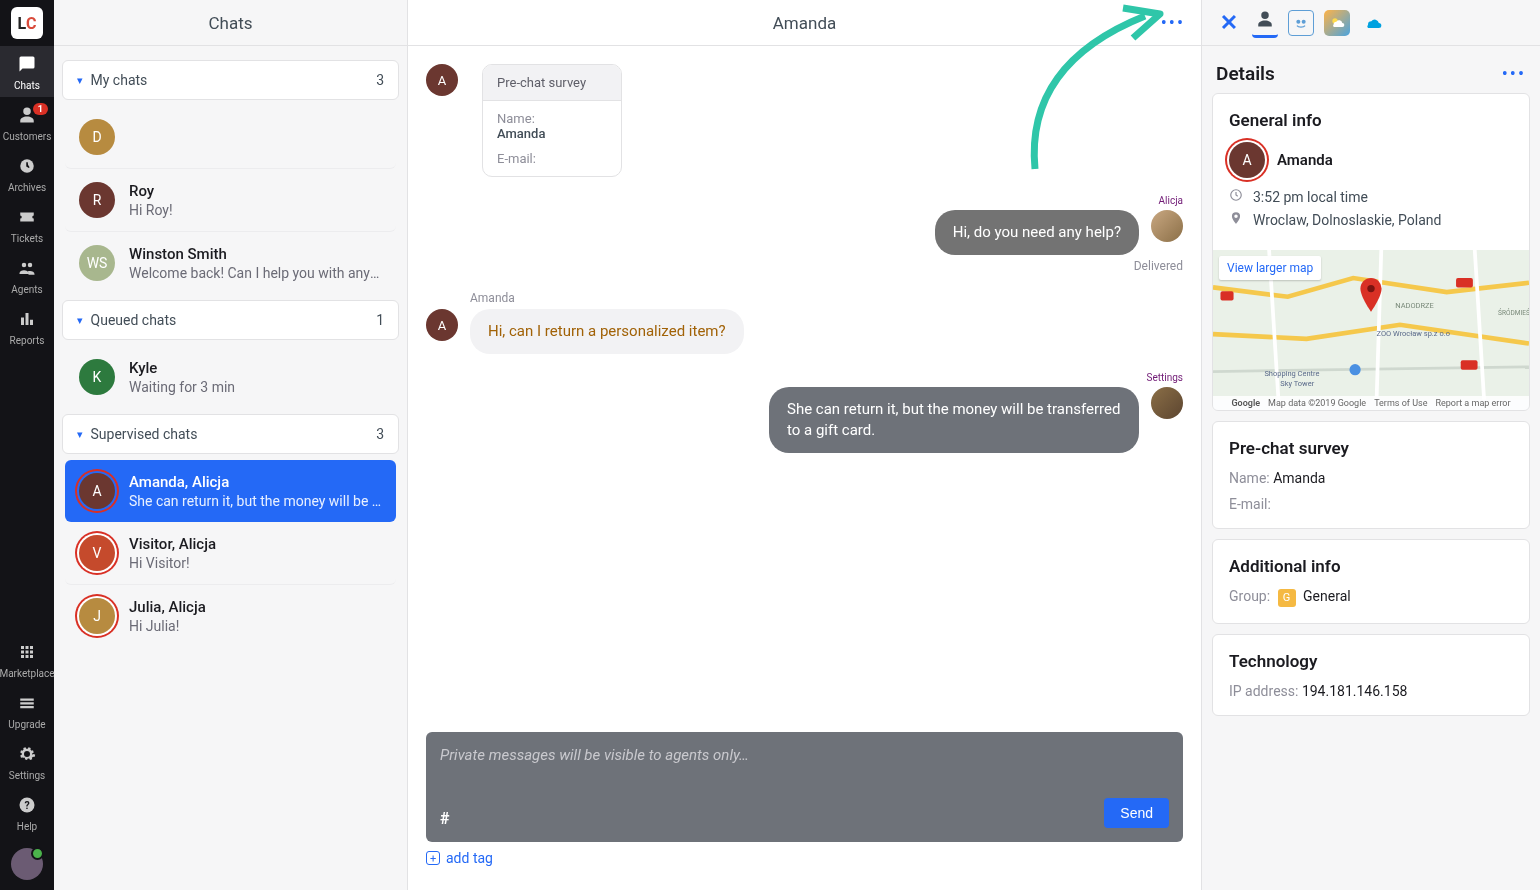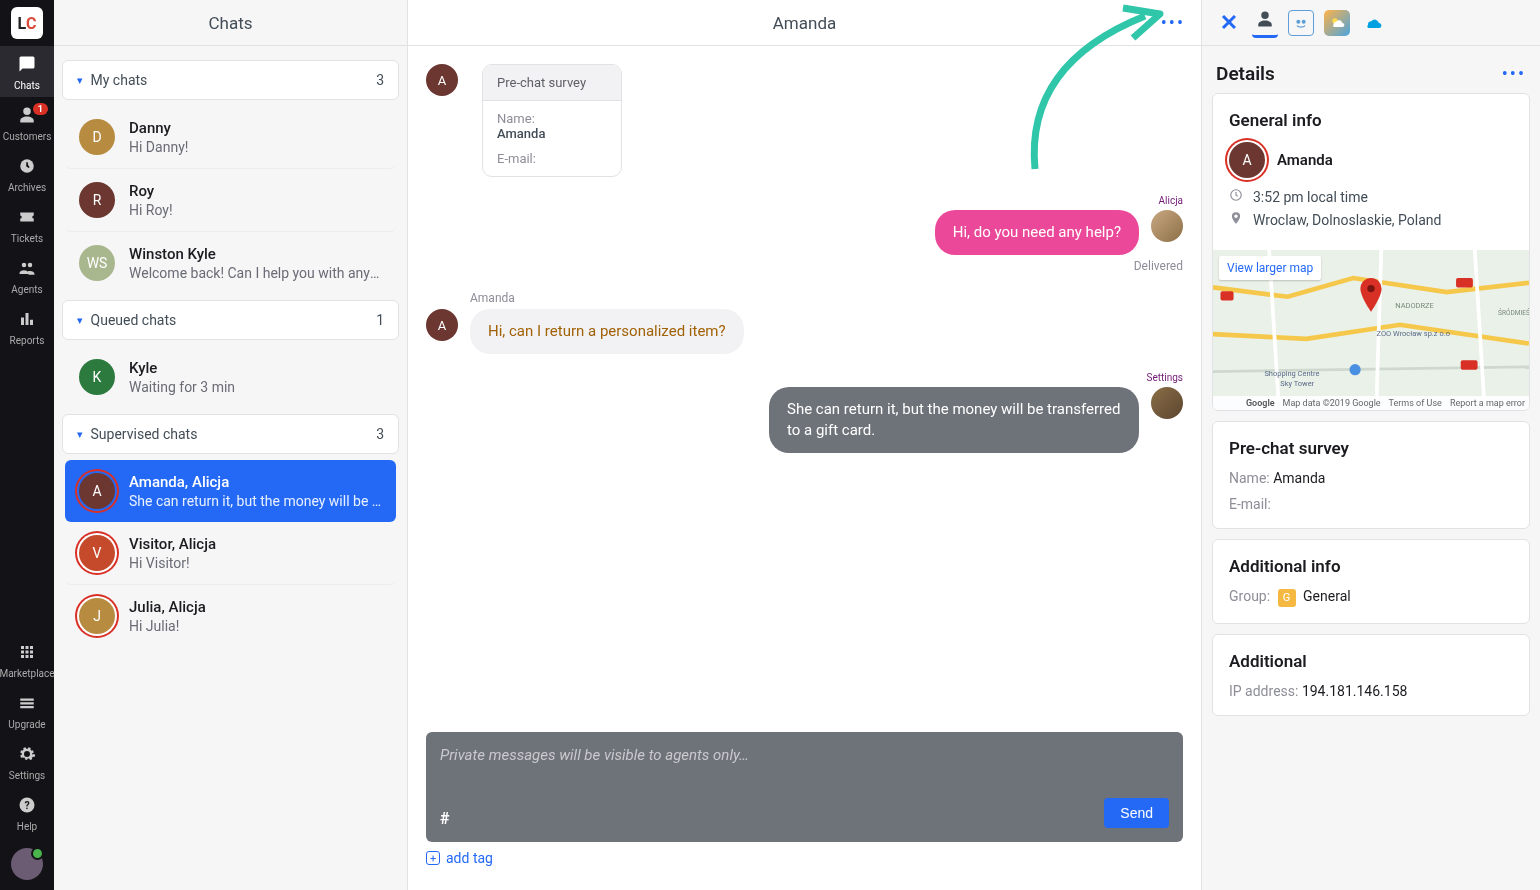--- a/index.html
+++ b/index.html
@@ -43,21 +43,21 @@
     .conv-col { flex: 1; display: flex; flex-direction: column; background: #fff; border-right: 1px solid #e2e2e4; position: relative; }
     .conv-header { height: 46px; display: flex; align-items: center; justify-content: center; font-size: 17px; border-bottom: 1px solid #e2e2e4; position: relative; }
     .conv-menu { position: absolute; right: 16px; color: #2469f6; font-size: 18px; cursor: pointer; letter-spacing: 2px; }
     .conv-body { flex: 1; overflow-y: auto; padding: 18px; }
     .msg-row { display: flex; margin-bottom: 18px; }
     .msg-row.right { justify-content: flex-end; }
     .msg-ava { width: 32px; height: 32px; border-radius: 50%; display: flex; align-items: center; justify-content: center; color: #fff; font-size: 13px; flex-shrink: 0; }
     .msg-ava.photo { background: linear-gradient(135deg, #c9a882, #8b6f47); }
     .msg-author { font-size: 10px; color: #701a75; margin-bottom: 4px; text-align: right; }
     .bubble { padding: 12px 18px; border-radius: 20px; font-size: 15px; line-height: 1.4; }
-    .bubble.agent { background: #ec4899; color: #fff; }
+    .bubble.agent { background: #737373; color: #fff; }
     .bubble.customer { background: #f2f2f4; color: #a16207; }
     .bubble.internal { background: #6E7279; color: #fff; }
     .msg-status { font-size: 12px; color: #8e8e99; text-align: right; margin-top: 4px; }
     .survey-card { background: #fff; border: 1px solid #e2e2e4; border-radius: 10px; width: 140px; margin-left: 12px; font-size: 13px; overflow: hidden; }
     .survey-card .sc-head { background: #f2f2f4; padding: 10px 14px; color: #5e5e68; border-bottom: 1px solid #e2e2e4; }
     .survey-card .sc-body { padding: 10px 14px; }
     .sc-label { color: #8e8e99; font-size: 13px; }
     .sc-value { color: #424D57; font-weight: 500; margin-bottom: 10px; }
     .msg-row.left .msg-ava { margin-right: 12px; }
     .msg-row.right .msg-ava { margin-left: 12px; order: 2; }
@@ -95,21 +95,21 @@
     .card-body { padding: 0 16px 16px; }
     .gi-row { display: flex; align-items: center; gap: 12px; margin-bottom: 10px; }
     .gi-avatar { width: 36px; height: 36px; border-radius: 50%; background: #6b3730; display: flex; align-items: center; justify-content: center; color: #fff; box-shadow: 0 0 0 2px #fff, 0 0 0 4px #d93025; }
     .gi-name { font-size: 15px; font-weight: 600; color: #1b1b20; }
     .info-line { display: flex; align-items: center; gap: 8px; color: #424D57; font-size: 14px; margin: 6px 0; }
     .info-line .ic { color: #8e8e99; width: 16px; }
     .map-box { height: 160px; background: #e8eef4; position: relative; overflow: hidden; }
     .map-bg { position: absolute; inset: 0; }
     .map-pin { position: absolute; left: 50%; top: 45%; transform: translate(-50%, -100%); color: #d93025; font-size: 32px; }
     .map-btn { position: absolute; top: 6px; left: 6px; background: #fff; color: #2469f6; font-size: 12px; padding: 5px 8px; border-radius: 2px; box-shadow: 0 1px 2px rgba(0,0,0,.2); }
-    .map-footer { position: absolute; bottom: 0; left: 0; right: 0; display: flex; justify-content: flex-end; align-items: center; gap: 8px; font-size: 9px; color: #666; background: rgba(255,255,255,.85); padding: 2px 4px; }
+    .map-footer { position: absolute; bottom: 0; left: 0; right: 0; display: flex; justify-content: center; align-items: center; gap: 8px; font-size: 9px; color: #666; background: rgba(255,255,255,.85); padding: 2px 4px; }
     .kv-label { color: #8e8e99; }
     .kv-value { color: #1b1b20; }
     .group-badge { display: inline-flex; width: 18px; height: 18px; background: #f5b942; color: #fff; border-radius: 3px; align-items: center; justify-content: center; font-size: 11px; margin: 0 4px; }
     
     svg.stroke-icon { stroke: currentColor; fill: none; stroke-width: 2; }
   </style>
 </head>
 <body>
 
 <div class="nav-rail">
@@ -210,36 +210,32 @@
   <div class="chats-header">Chats</div>
   <div class="chats-body">
     <div class="section-row">
       <span class="chev">▾</span>
       <span>My chats</span>
       <span class="count">3</span>
     </div>
     <div id="my-chats">
         <div class="chat-item">
       <div class="avatar " style="background:#b78b40">D</div>
-      <div class="chat-text">
-        <div class="chat-name">Danny</div>
-        <div class="chat-snippet">Hi Danny!</div>
-      </div>
         </div>
         <div class="chat-item">
       <div class="avatar " style="background:#6b3730">R</div>
       <div class="chat-text">
         <div class="chat-name">Roy</div>
         <div class="chat-snippet">Hi Roy!</div>
       </div>
         </div>
         <div class="chat-item">
       <div class="avatar " style="background:#a8b78e">WS</div>
       <div class="chat-text">
-        <div class="chat-name">Winston Kyle</div>
+        <div class="chat-name">Winston Smith</div>
         <div class="chat-snippet">Welcome back! Can I help you with anythi…</div>
       </div>
         </div>
       </div>
     <div class="section-row">
       <span class="chev">▾</span>
       <span>Queued chats</span>
       <span class="count">1</span>
     </div>
     <div id="queued-chats">
@@ -447,19 +443,19 @@
     <div class="card">
       <div class="card-title">Additional info</div>
       <div class="card-body">
         <span class="kv-label">Group:</span>
         <span class="group-badge">G</span>
         <span class="kv-value">General</span>
       </div>
     </div>
 
     <div class="card">
-      <div class="card-title">Additional</div>
+      <div class="card-title">Technology</div>
       <div class="card-body">
         <span class="kv-label">IP address: </span><span class="kv-value">194.181.146.158</span>
       </div>
     </div>
   </div>
 </div>
 
 </body></html>

